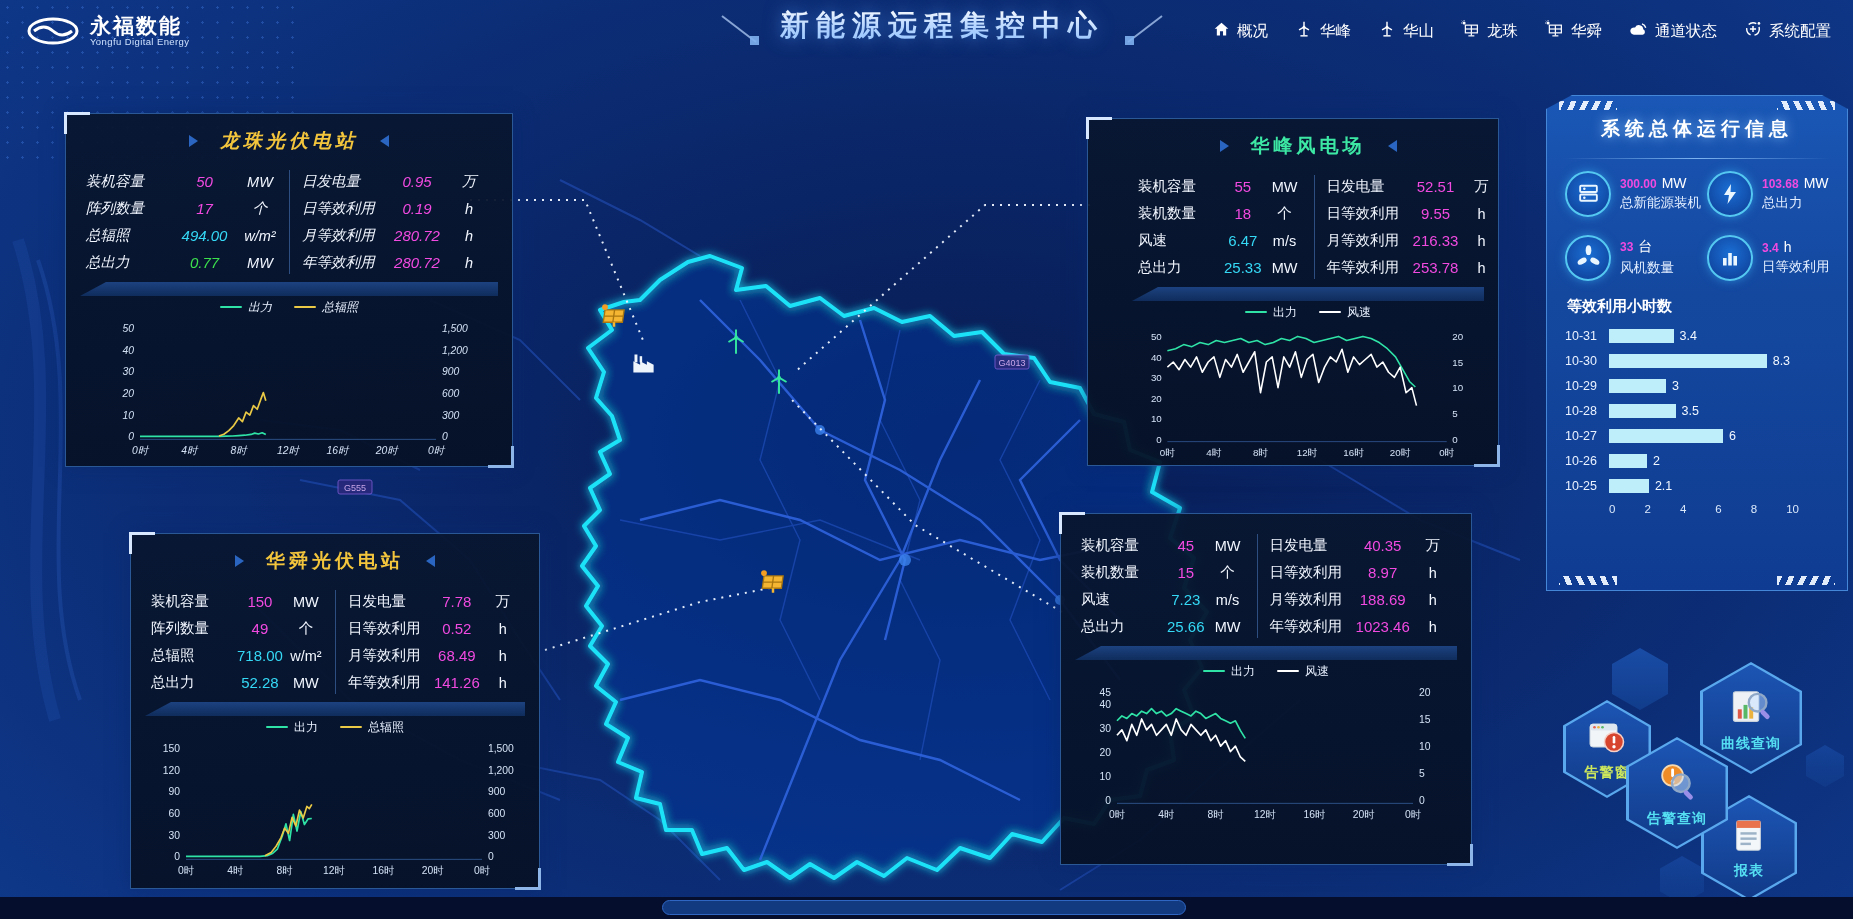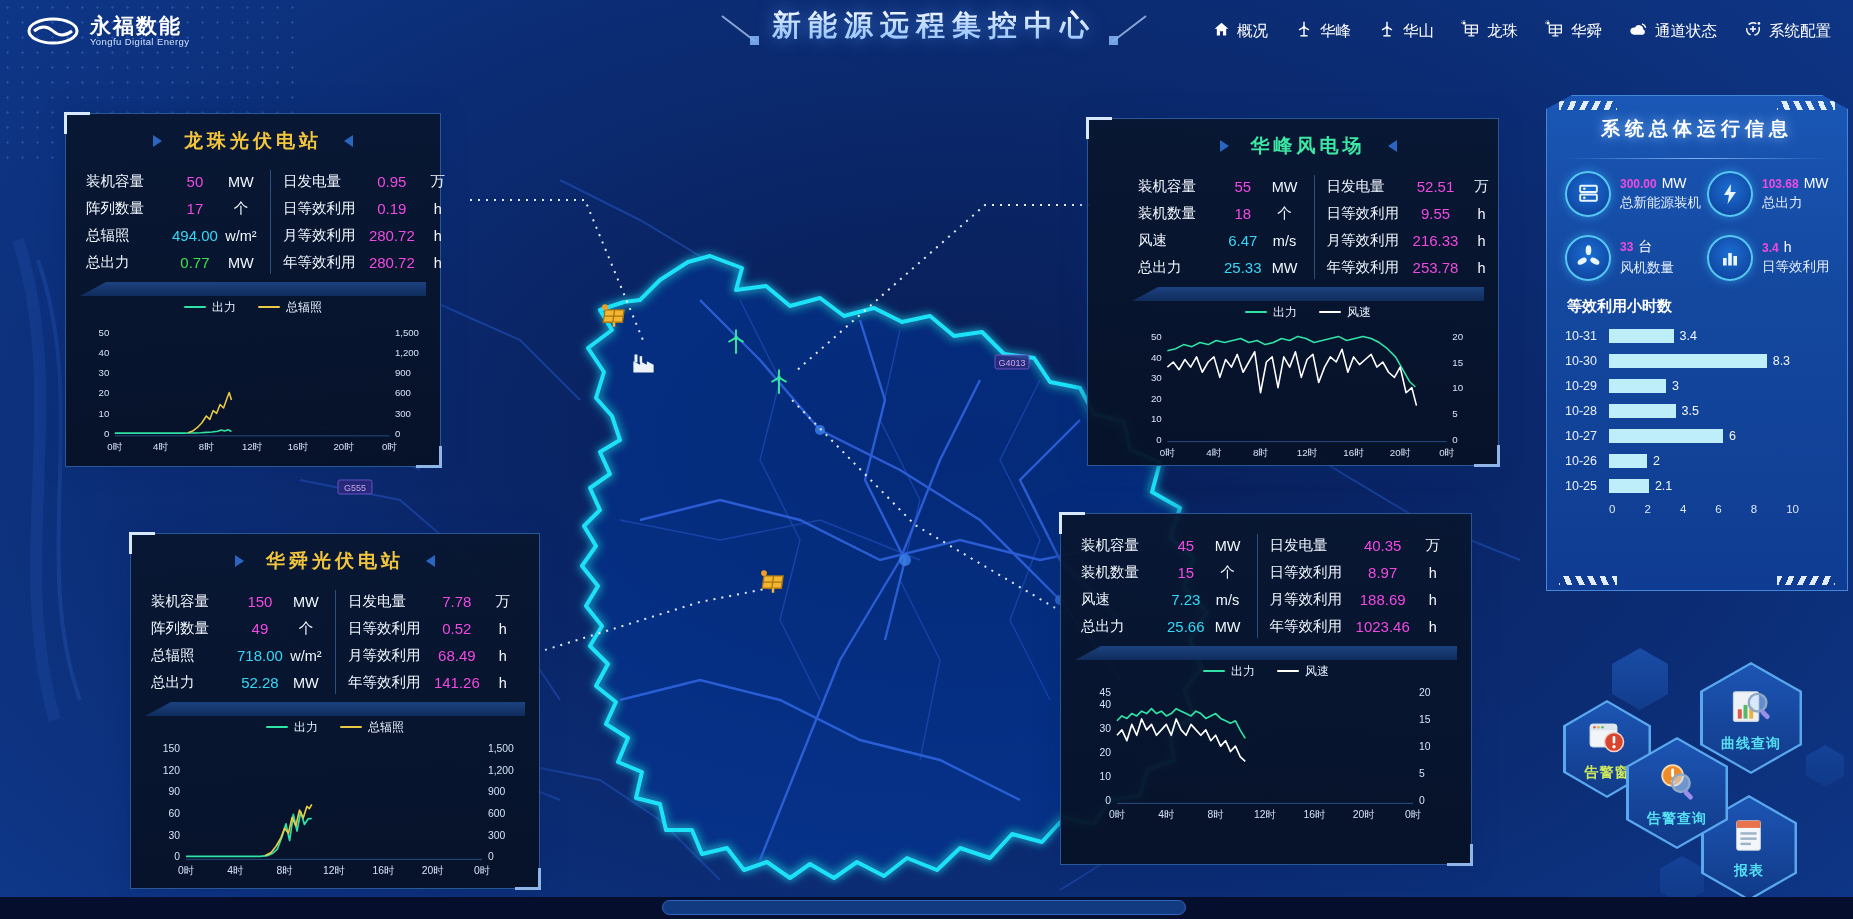--- a/index.html
+++ b/index.html
@@ -13,33 +13,33 @@
   .dotgrid{position:absolute;left:0;top:0;width:300px;height:170px;opacity:.45;z-index:1;
     background:radial-gradient(circle,#3a6fd4 1.1px,transparent 1.4px);background-size:15px 15px;}
   .map-svg{position:absolute;left:0;top:0;z-index:1;}
   .map-marker{position:absolute;z-index:3;}
   
   .header{position:absolute;left:0;top:0;width:100%;height:62px;z-index:8;display:flex;align-items:center;padding:0 26px;}
   .logo{display:flex;align-items:center;gap:10px;}
   .logo-texts{display:flex;flex-direction:column;line-height:1.05;}
   .logo-title{font-size:21px;font-weight:bold;letter-spacing:2px;color:#fff;}
   .logo-sub{font-size:9.5px;color:#cfe2ff;letter-spacing:.4px;}
-  .main-title{position:absolute;left:706px;top:6px;display:flex;align-items:flex-start;gap:10px;}
+  .main-title{position:absolute;left:706px;top:6px;display:flex;align-items:flex-start;gap:18px;}
   .main-title .t{
     font-size:29px;font-weight:bold;letter-spacing:7px;
     background:linear-gradient(180deg,#ffffff 20%,#9cc8ff 90%);
     -webkit-background-clip:text;background-clip:text;color:transparent;
     text-shadow:0 0 18px rgba(90,160,255,.55);
   }
   .nav{position:absolute;right:22px;top:0;height:62px;display:flex;align-items:center;gap:27px;}
   .nav-item{display:flex;align-items:center;gap:7px;font-size:15.5px;color:#fff;cursor:pointer;white-space:nowrap;}
   
   .station{position:absolute;z-index:5;background:linear-gradient(180deg,rgba(8,22,48,.95),rgba(6,17,38,.95));
     border:1px solid #2a5796;box-shadow:0 0 18px rgba(8,40,110,.6);padding:8px 14px 10px 14px;}
-  #st-longzhu{left:65px;top:113px;width:376px;height:354px;}
+  #st-longzhu{left:65px;top:113px;width:448px;height:354px;font-style:italic;}
   #st-huafeng{left:1087px;top:118px;width:412px;height:348px;padding-left:44px;}
   #st-huashun{left:130px;top:533px;width:410px;height:356px;}
   #st-huashan{left:1060px;top:513px;width:412px;height:352px;}
   .corner{position:absolute;width:26px;height:22px;}
   .corner.tl{left:-2px;top:-2px;border-left:3px solid #d8e8ff;border-top:3px solid #d8e8ff;}
   .corner.br{right:-2px;bottom:-2px;border-right:3px solid #8fb6e8;border-bottom:3px solid #8fb6e8;}
   .st-title{display:flex;align-items:center;justify-content:center;gap:22px;height:34px;margin-top:2px;}
   .st-title .t{font-size:19px;font-weight:bold;letter-spacing:4px;}
   .arr{width:0;height:0;border-top:6px solid transparent;border-bottom:6px solid transparent;opacity:.9;}
   .arr.r{border-left:9px solid #2f6fd0;}

